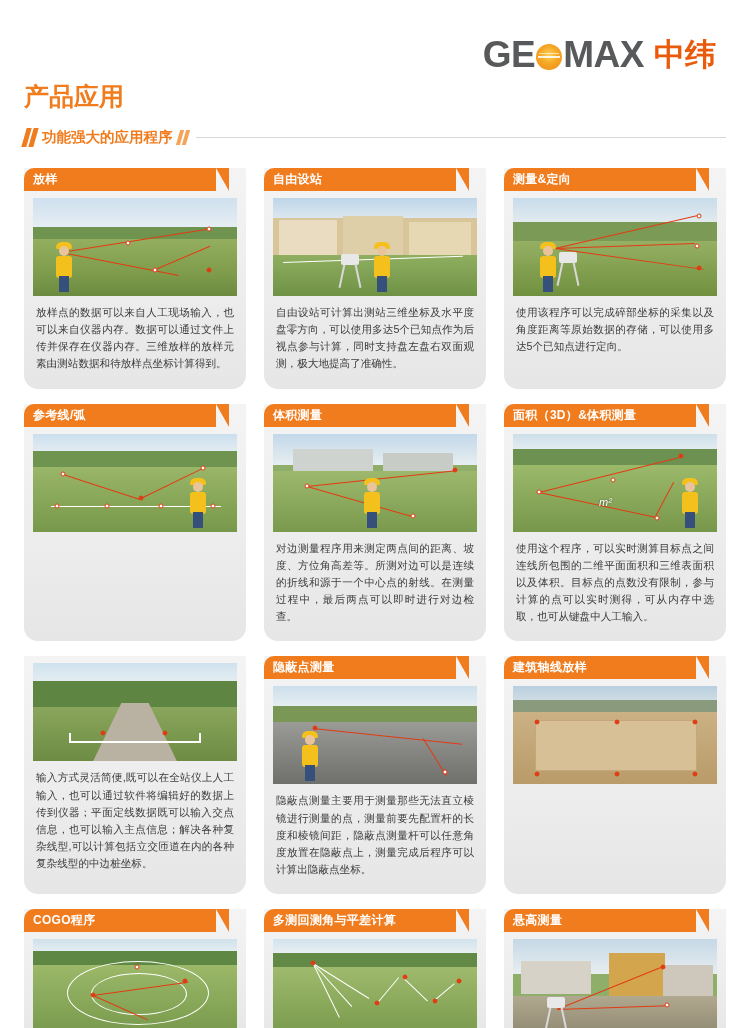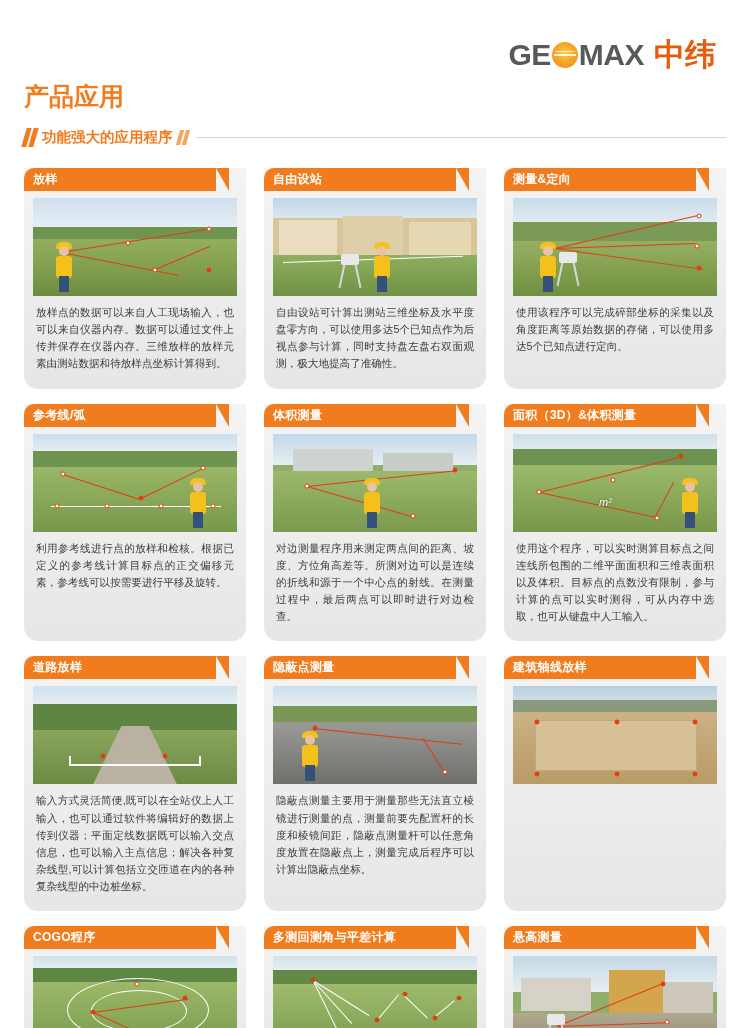--- a/index.html
+++ b/index.html
@@ -17,21 +17,21 @@
   }
 
   
   .brand {
     position: absolute;
     top: 34px; right: 34px;
     display: flex; align-items: center; gap: 10px;
   }
   .brand-logo {
     display: flex; align-items: baseline;
-    font-size: 30px; font-weight: bold; letter-spacing: -0.5px;
+    font-size: 37px; font-weight: bold; letter-spacing: -0.5px;
     color: #58595b;
   }
   .brand-logo .dotwrap {
     display: inline-block;
     position: relative;
     width: 26px; height: 26px;
     margin: 0 1px;
     transform: translateY(3px);
   }
   .brand-logo .dot {
@@ -308,21 +308,20 @@
           <div class="pt" style="left:128px;top:72px;"></div>
           <div class="pt" style="left:180px;top:72px;"></div>
         </div>
         <div class="surv" style="left:152px;">
           <div class="hat"></div>
             <div class="head"></div>
             <div class="vest"></div>
             <div class="legs"></div>
         </div>
       </div>
-      <div class="card-text">利用参考线进行点的放样和检核。根据已定义的参考线计算目标点的正交偏移元素，参考线可以按需要进行平移及旋转。</div>
     </div>
 
     <div class="card">
       <div class="card-head">
         <span class="card-title">体积测量</span>
       </div>
       <div class="card-img">
         <div class="sky" style="background:linear-gradient(180deg,#c3d8e9,#e6eef1);height:32%;"></div>
         <div style="position:absolute;left:20px;top:16%;width:80px;height:22%;background:#cfd3cf;"></div>
         <div style="position:absolute;left:110px;top:20%;width:70px;height:18%;background:#c8ccc6;"></div>
@@ -366,23 +365,20 @@
           <div class="hat"></div>
             <div class="head"></div>
             <div class="vest"></div>
             <div class="legs"></div>
         </div>
       </div>
       <div class="card-text">使用这个程序，可以实时测算目标点之间连线所包围的二维平面面积和三维表面积以及体积。目标点的点数没有限制，参与计算的点可以实时测得，可从内存中选取，也可从键盘中人工输入。</div>
     </div>
 
     <div class="card">
-      <div class="card-head">
-        <span class="card-title">道路放样</span>
-      </div>
       <div class="card-img">
         <div class="sky" style="background:linear-gradient(180deg,#cfe2ee,#f0f4f3);height:30%;"></div>
         <div style="position:absolute;left:0;right:0;top:18%;height:26%;background:#5e8542;"></div>
         <div class="ground" style="top:44%;height:56%;background:linear-gradient(180deg,#8aa65c,#6d8b43);"></div>
         <div style="position:absolute;left:60px;top:40%;width:84px;height:60%;background:#b9b2a2;clip-path:polygon(34% 0,66% 0,100% 100%,0 100%);"></div>
         <div class="ov">
           <div class="ln white" style="left:36px;top:78px;width:132px;"></div>
           <div class="ln white" style="left:36px;top:70px;width:2px;height:10px;"></div>
           <div class="ln white" style="left:166px;top:70px;width:2px;height:10px;"></div>
           <div class="pt red" style="left:70px;top:70px;"></div>

